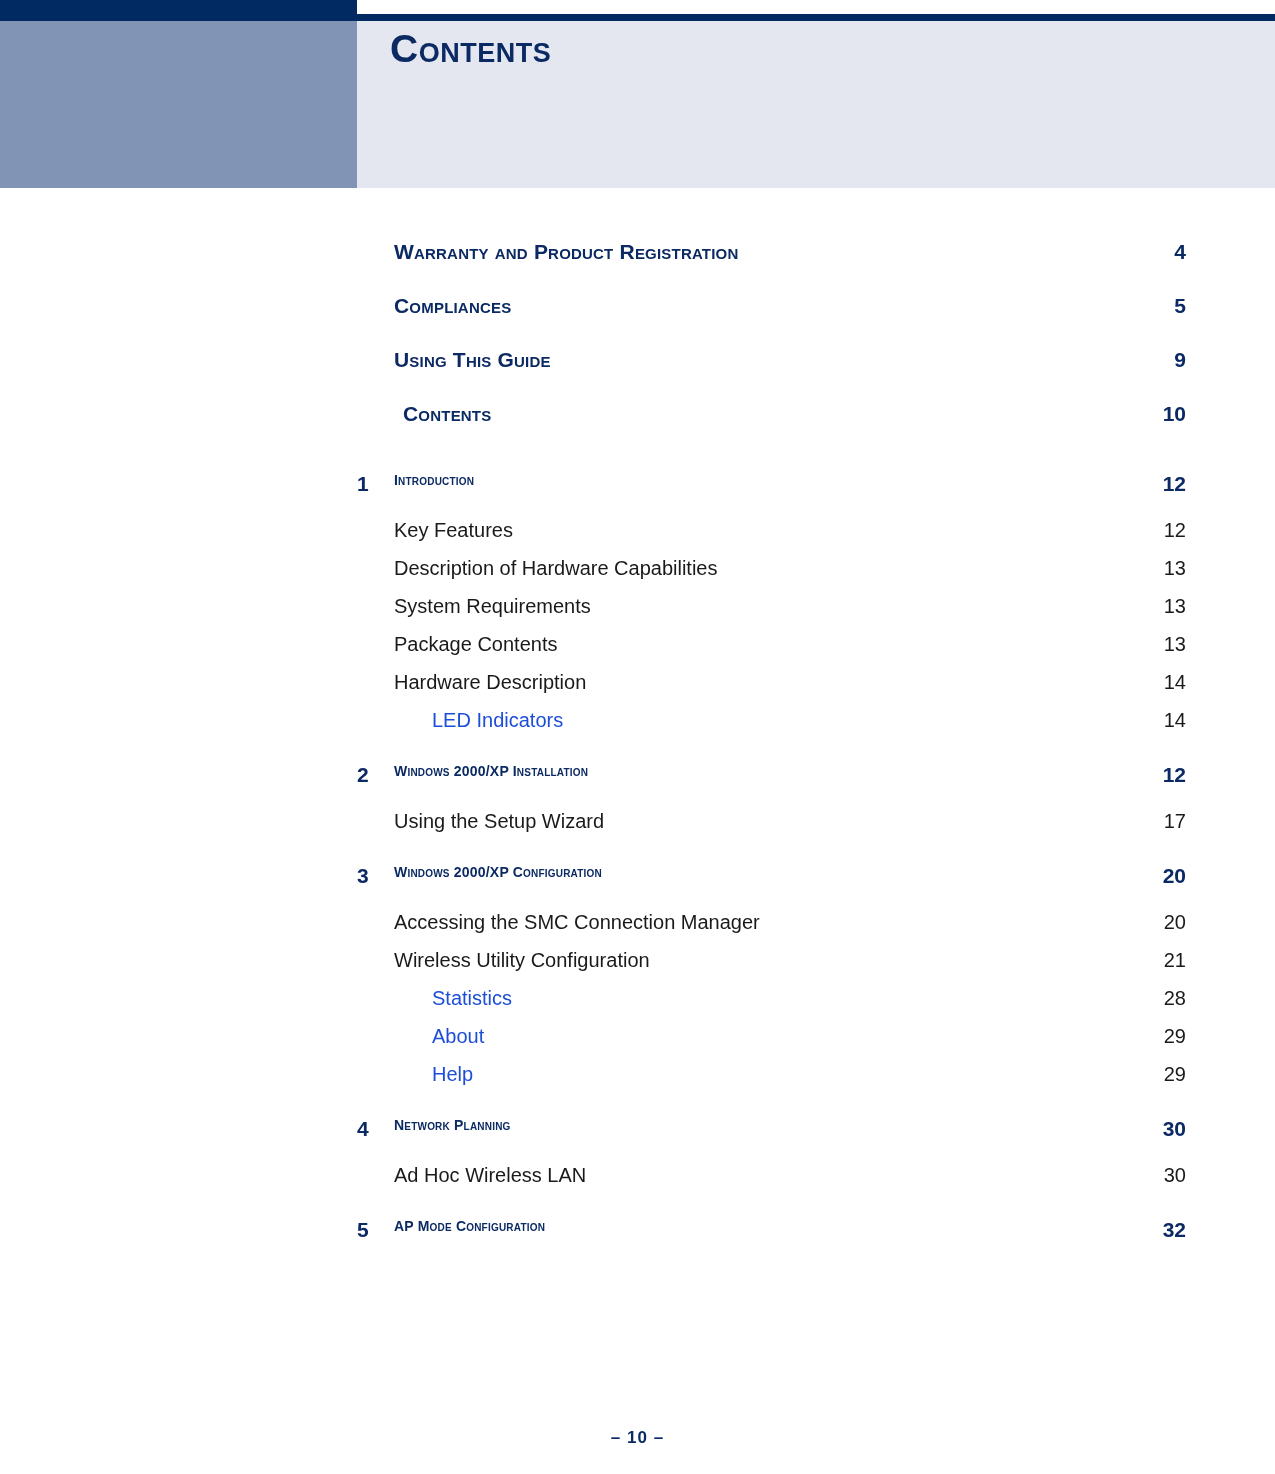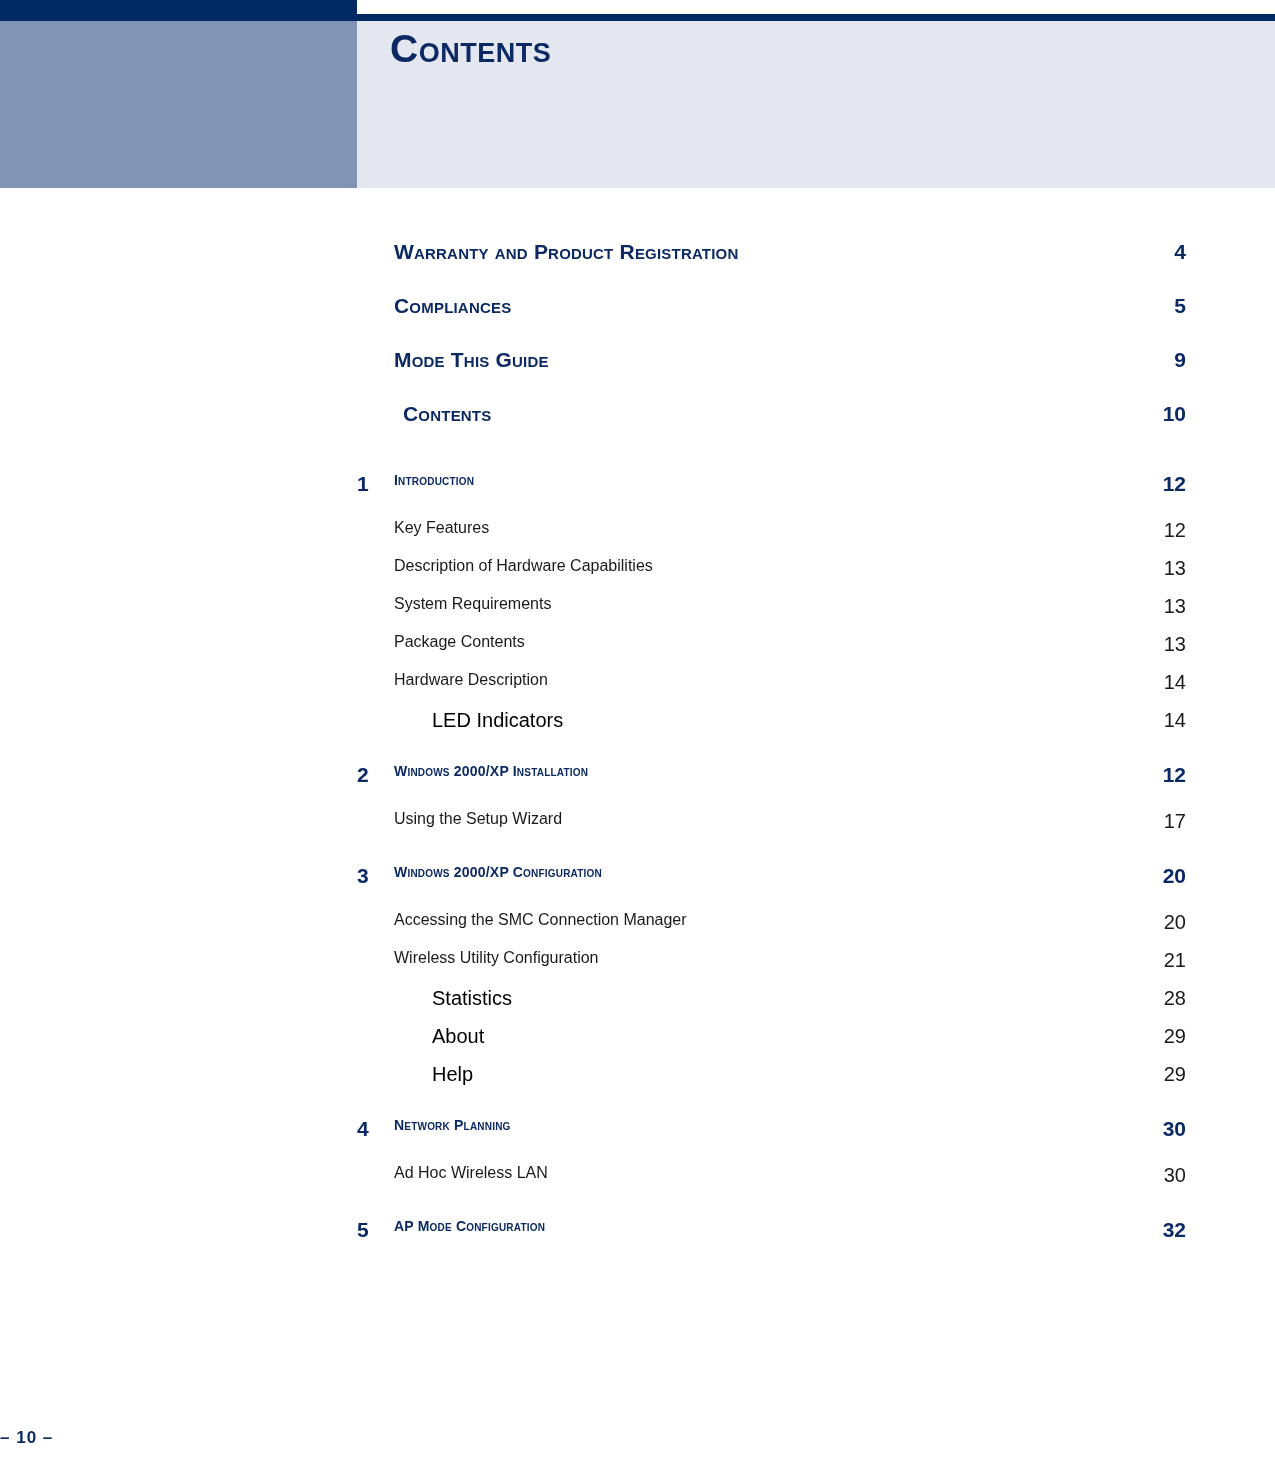--- a/index.html
+++ b/index.html
@@ -146,56 +146,57 @@
     color: #0b2a63;
   }
 
   
   .row-section {
     height: 38px;
   }
   .row-section .label {
     left: 373px;
     top: 0;
-    font-size: 16px;
-    color: #1a1a1a;
-  }
-  .row-section .page {
-    top: 0;
     font-size: 20px;
     color: #1a1a1a;
   }
+  .row-section .page {
+    top: 0;
+    font-size: 20px;
+    color: #1a1a1a;
+  }
 
   
   .row-subsection {
     height: 38px;
   }
   .row-subsection .label {
     left: 411px;
     top: 0;
     font-size: 20px;
-    color: #000000;
+    color: #1d4ed8;
   }
   .row-subsection .page {
     top: 0;
     font-size: 20px;
     color: #1a1a1a;
   }
 
   
   .row-gap {
     height: 16px;
   }
 
   
   .page-footer {
     position: absolute;
     left: 0;
     top: 1428px;
     width: 1275px;
+    text-align: center;
     font-size: 17px;
     font-weight: bold;
     color: #0b2a63;
     letter-spacing: 1px;
   }
 </style>
 </head>
 <body>
 
 <div class="page-header">
@@ -210,21 +211,21 @@
     <div class="row-gap" style="height: 44px;"></div>
     <div class="toc-row row-front">
       <span class="label">Warranty and Product Registration</span>
       <span class="page">4</span>
     </div>
     <div class="toc-row row-front">
       <span class="label">Compliances</span>
       <span class="page">5</span>
     </div>
     <div class="toc-row row-front">
-      <span class="label">Mode This Guide</span>
+      <span class="label">Using This Guide</span>
       <span class="page">9</span>
     </div>
     <div class="toc-row row-front row-front-indent">
       <span class="label">Contents</span>
       <span class="page">10</span>
     </div>
     <div class="row-gap"></div>
     <div class="toc-row row-chapter">
       <span class="num">1</span>
       <span class="label">Introduction</span>

